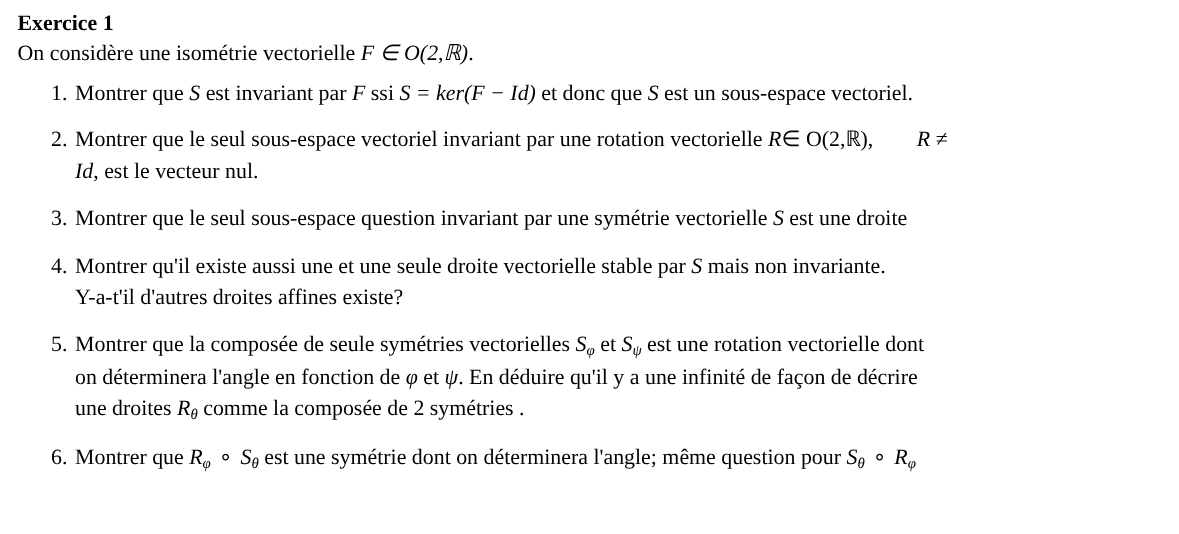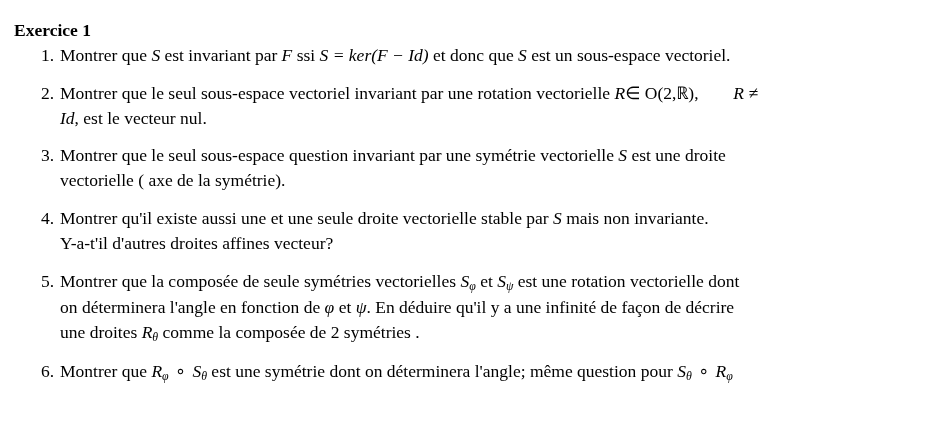--- a/index.html
+++ b/index.html
@@ -11,21 +11,21 @@
     width: 943px;
     height: 427px;
     font-family: "Liberation Serif", serif;
     color: #000000;
     overflow: hidden;
   }
   .page {
     position: relative;
     width: 943px;
     height: 364px;
-    padding: 20px 14px 0 14px;
+    padding: 8px 14px 0 14px;
     box-sizing: border-box;
   }
   .ex-title {
     font-weight: bold;
     font-size: 17.5px;
     line-height: 1.25;
     margin: 0 0 1px 0;
   }
   .intro {
     font-size: 17.5px;
@@ -68,20 +68,23 @@
   .sp { display: inline-block; width: 26px; }
   .nowrap { white-space: nowrap; }
 </style>
 </head>
 <body>
 
 <div class="page">
 
   <div class="ex-title">Exercice 1</div>
 
+  <div class="intro">
+    <span>On considère une isométrie vectorielle </span><span class="mi nowrap">F ∈ O(2,ℝ)</span><span>.</span>
+  </div>
 
   <ol class="qlist">
 
     <li>
       <span class="num">1.</span>
       <span>Montrer que</span>
       <span class="mi">S</span>
       <span>est invariant par</span>
       <span class="mi">F</span>
       <span>ssi</span>
@@ -100,30 +103,29 @@
       <br>
       <span class="mi">Id</span><span>, est le vecteur nul.</span>
     </li>
 
     <li>
       <span class="num">3.</span>
       <span>Montrer que le seul sous-espace question invariant par une symétrie vectorielle</span>
       <span class="mi">S</span>
       <span>est une droite</span>
       <br>
-      <span>vectorielle ( axe de la symétrie).</span>
     </li>
 
     <li>
       <span class="num">4.</span>
       <span>Montrer qu'il existe aussi une et une seule droite vectorielle stable par</span>
       <span class="mi">S</span>
       <span>mais non invariante.</span>
       <br>
-      <span>Y-a-t'il d'autres droites affines vecteur?</span>
+      <span>Y-a-t'il d'autres droites affines existe?</span>
     </li>
 
     <li>
       <span class="num">5.</span>
       <span>Montrer que la composée de seule symétries vectorielles</span>
       <span class="mi nowrap"><span>S</span><sub>φ</sub></span>
       <span>et</span>
       <span class="mi nowrap"><span>S</span><sub>ψ</sub></span>
       <span>est une rotation vectorielle dont</span>
       <br>

